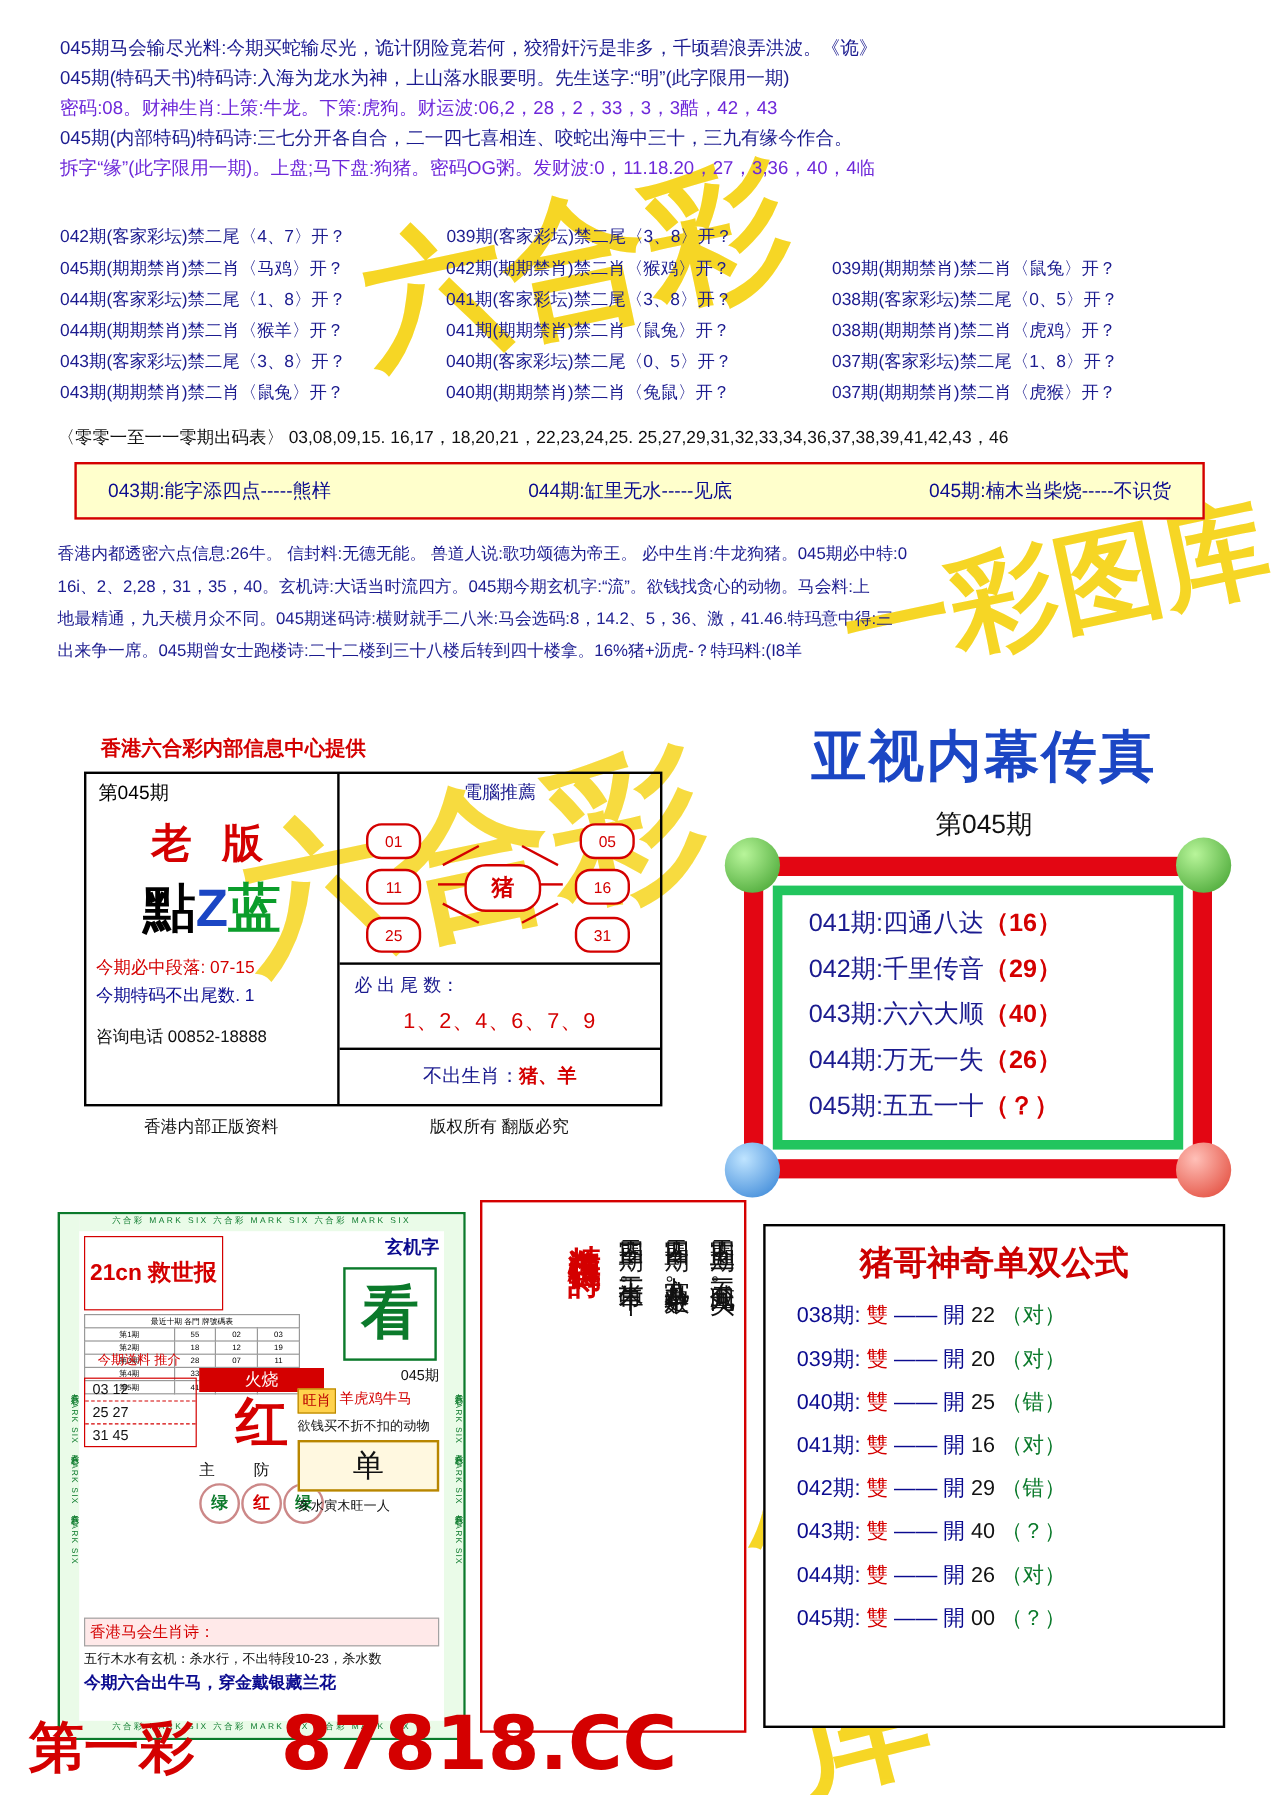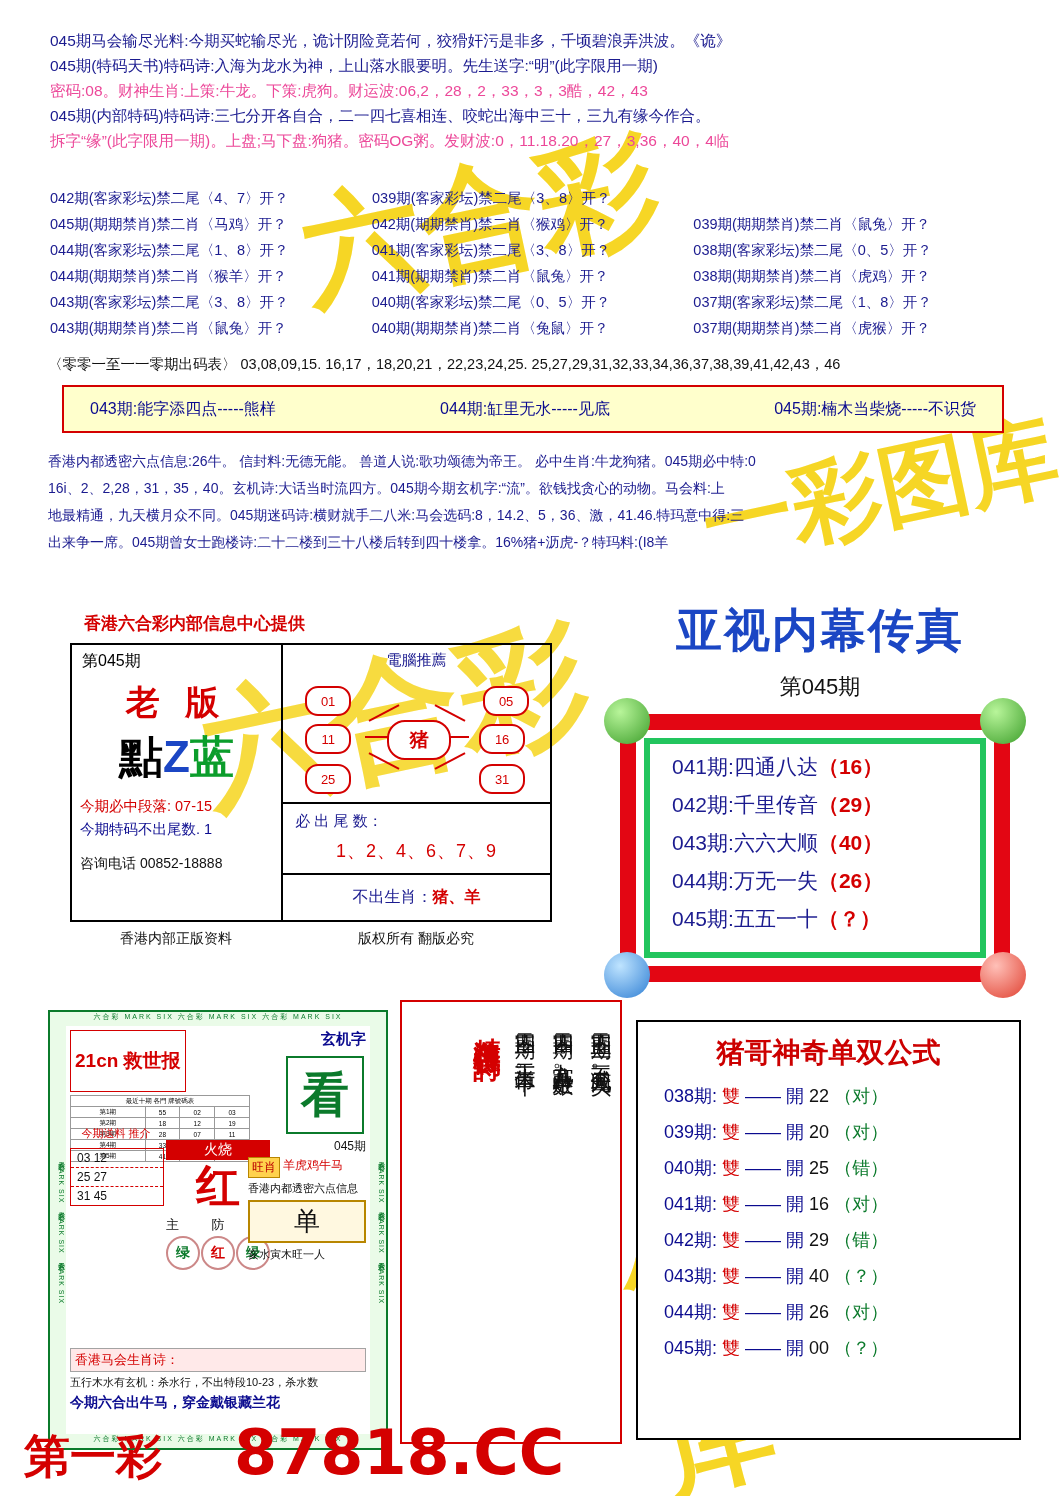--- a/index.html
+++ b/index.html
@@ -9,21 +9,21 @@
     font-family:"Liberation Sans","DejaVu Sans",sans-serif;
     position:relative;
     overflow:hidden;
     color:#000;
   }
   .page{position:relative;width:1063px;height:1496px;}
 
   
   .top-text{position:absolute;left:50px;top:28px;width:965px;font-size:15.5px;line-height:25px;color:#1b1b8f;}
   .top-text .line{white-space:nowrap;}
-  .top-text .line.blk{color:#ec4899;}
+  .top-text .line.blk{color:#6d28d9;}
 
   
   .periods{position:absolute;left:50px;top:185px;width:965px;font-size:14.5px;line-height:26px;color:#1b1b8f;}
   .periods .prow{display:flex;}
   .periods .pcell{width:322px;white-space:nowrap;}
 
   .codelist{position:absolute;left:48px;top:355px;width:975px;font-size:14.5px;color:#111;white-space:nowrap;}
 
   
   .band{position:absolute;left:62px;top:385px;width:938px;height:44px;border:2px solid #d40000;background:#ffffcc;}
@@ -68,21 +68,21 @@
   .cl-foot{display:flex;margin-top:8px;width:482px;}
   .cl-foot div{font-size:14px;color:#111;}
   .cl-foot .f1{width:212px;text-align:center;}
   .cl-foot .f2{width:268px;text-align:center;}
 
   
   .atv{position:absolute;left:620px;top:600px;width:400px;}
   .atv .atv-title{font-size:46px;font-weight:bold;color:#1b46c4;text-align:center;font-family:"DejaVu Serif",serif;letter-spacing:2px;}
   .atv .atv-qi{font-size:22px;text-align:center;margin-top:10px;color:#111;}
   .atv-frame{position:relative;margin-top:12px;width:390px;height:268px;border:16px solid #e30613;background:#fff;box-sizing:border-box;}
-  .atv-frame .inner{border:6px solid #22c55e;margin:8px;height:calc(100% - 16px);box-sizing:border-box;padding-top:4px;}
+  .atv-frame .inner{border:8px solid #22c55e;margin:8px;height:calc(100% - 16px);box-sizing:border-box;padding-top:4px;}
   .atv-row{font-size:21px;color:#1b1b8f;padding:5px 0 5px 22px;white-space:nowrap;}
   .atv-row b{color:#d40000;}
   .orb{position:absolute;width:46px;height:46px;border-radius:50%;}
   .orb.g{background:radial-gradient(circle at 35% 30%,#b8f59a,#3c9e2a);}
   .orb.b{background:radial-gradient(circle at 35% 30%,#bfe4ff,#2f7fd4);}
   .orb.r{background:radial-gradient(circle at 35% 30%,#ffc0b8,#e04030);}
 
   
   .poster{position:absolute;left:48px;top:1010px;width:340px;height:440px;border:2px solid #0b7a2b;background:#fff;box-sizing:border-box;}
   .poster .edge{position:absolute;top:0;bottom:0;width:16px;background:#eafbe8;font-size:7px;color:#0b7a2b;writing-mode:vertical-rl;text-align:center;letter-spacing:1px;overflow:hidden;}
@@ -349,21 +349,21 @@
           <i style="color:#0b7a2b">绿</i>
         </div>
       </div>
 
       <div class="p-right">
         <div class="qi">045期</div>
         <div class="wang">
           <span class="tag">旺肖</span>
           <span class="sx">羊虎鸡牛马</span>
         </div>
-        <div class="desc">香港内都透密六点信息</div>
+        <div class="desc">欲钱买不折不扣的动物</div>
         <div class="dan">单</div>
         <div class="hs">亥水寅木旺一人</div>
       </div>
 
       <div class="p-bot">
         <div class="hb">香港马会生肖诗：</div>
         <div class="t1">五行木水有玄机：杀水行，不出特段10-23，杀水数</div>
         <div class="t2">今期六合出牛马，穿金戴银藏兰花</div>
       </div>
     </div>

